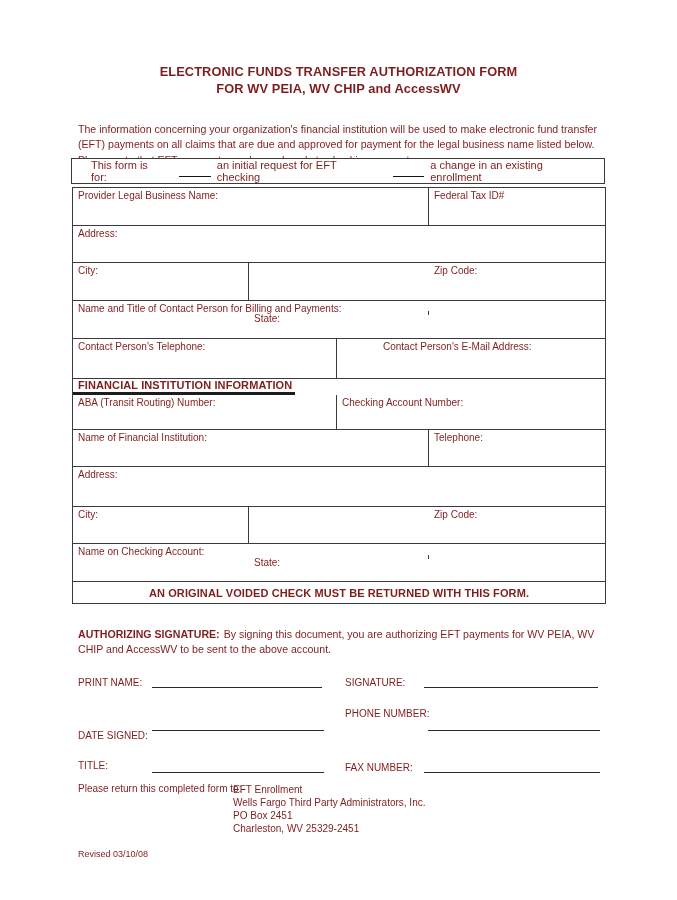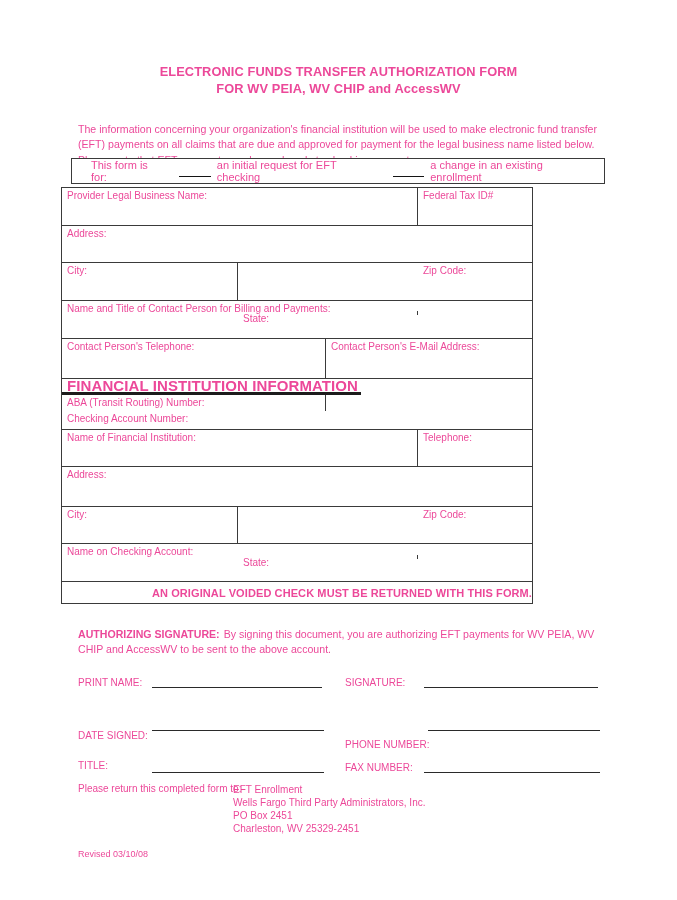--- a/index.html
+++ b/index.html
@@ -1,18 +1,18 @@
 <!DOCTYPE html>
 <html><head>
 <meta charset="utf-8">
 <style>
   html,body { margin:0; padding:0; background:#ffffff; }
   .page {
     position:relative; width:677px; height:900px; background:#ffffff;
-    font-family:"Liberation Sans", sans-serif; color:#ec4899; overflow:hidden;
+    font-family:"Liberation Sans", sans-serif; color:#7f1d1d; overflow:hidden;
   }
   * { box-sizing:border-box; }
 
   .title {
     position:absolute; top:63px; left:0; width:677px; text-align:center;
     font-weight:bold; font-size:12.8px; line-height:17px; letter-spacing:0.1px;
   }
   .intro {
     position:absolute; left:78px; top:111px; width:528px;
     font-size:10.6px; line-height:15.6px;
@@ -21,33 +21,33 @@
 
   .formtype {
     position:absolute; left:71px; top:158px; width:534px; height:26px;
     border:1px solid #3a3a3a; display:flex; align-items:center;
     font-size:11px; padding:0 19px; background:#fff;
   }
   .blank { display:inline-block; width:34px; height:12px; border-bottom:1px solid #141414; }
   .ml18 { margin-left:18px; } .ml22 { margin-left:22px; } .ml6 { margin-left:6px; }
 
   .tbl {
-    position:absolute; left:61px; top:187px; width:472px;
+    position:absolute; left:72px; top:187px; width:534px;
     border:1px solid #3a3a3a; background:#fff;
   }
   .trow { display:flex; border-bottom:1px solid #3a3a3a; }
   .trow.nobb { border-bottom:none; }
-  .trow:last-child { border-bottom:none;justify-content:flex-end; }
+  .trow:last-child { border-bottom:none; }
   .tcell { padding:2px 5px; font-size:10px; line-height:12px; border-right:1px solid #3a3a3a; }
   .tcell:last-child { border-right:none; flex:1; }
   .w356 { width:356px; } .w264 { width:264px; } .w176 { width:176px; } .w180 { width:180px;margin-top:48px; }
-  .h38 { height:38px; } .h37 { height:37px; } .h40 { height:40px; } .h35 { height:35px;flex-direction:column; } .h16 { height:16px; }
+  .h38 { height:38px; } .h37 { height:37px; } .h40 { height:40px;gap:41px; } .h35 { height:35px; } .h16 { height:16px; }
 
   .fii-head {
-    display:inline-block; font-weight:bold; font-size:15px; line-height:13px;
+    display:inline-block; font-weight:bold; font-size:11px; line-height:13px;
     padding-left:5px; padding-right:3px; border-bottom:3px solid #1c1c1c; letter-spacing:0.1px;
   }
   .notice {
     height:21px; justify-content:center; align-items:center;
     font-weight:bold; font-size:11px; letter-spacing:0.1px;
   }
 
   .auth { position:absolute; left:78px; top:616px; width:530px; font-size:10.6px; line-height:15px; }
   .auth b { margin-right:4px; }
 
@@ -177,21 +177,21 @@
 
   <p class="auth"><b>AUTHORIZING SIGNATURE:</b><span>By signing this document, you are authorizing EFT payments for WV PEIA, WV CHIP and AccessWV to be sent to the above account.</span></p>
 
   <span class="sig-label" style="left:78px; top:677px;">PRINT NAME:</span>
   <div class="sig-line" style="left:152px; top:676px; width:170px;"></div>
   <span class="sig-label" style="left:345px; top:677px;">SIGNATURE:</span>
   <div class="sig-line" style="left:424px; top:676px; width:174px;"></div>
 
   <span class="sig-label" style="left:78px; top:760px;">TITLE:</span>
   <div class="sig-line" style="left:152px; top:719px; width:172px;"></div>
-  <span class="sig-label" style="left:345px; top:739px;">PHONE NUMBER:</span>
+  <span class="sig-label" style="left:345px; top:708px;">PHONE NUMBER:</span>
   <div class="sig-line" style="left:428px; top:719px; width:172px;"></div>
 
   <span class="sig-label" style="left:78px; top:730px;">DATE SIGNED:</span>
   <div class="sig-line" style="left:152px; top:761px; width:172px;"></div>
   <span class="sig-label" style="left:345px; top:762px;">FAX NUMBER:</span>
   <div class="sig-line" style="left:424px; top:761px; width:176px;"></div>
 
   <span class="return-label">Please return this completed form to:</span>
   <div class="return-block">
     <div>EFT Enrollment</div>

